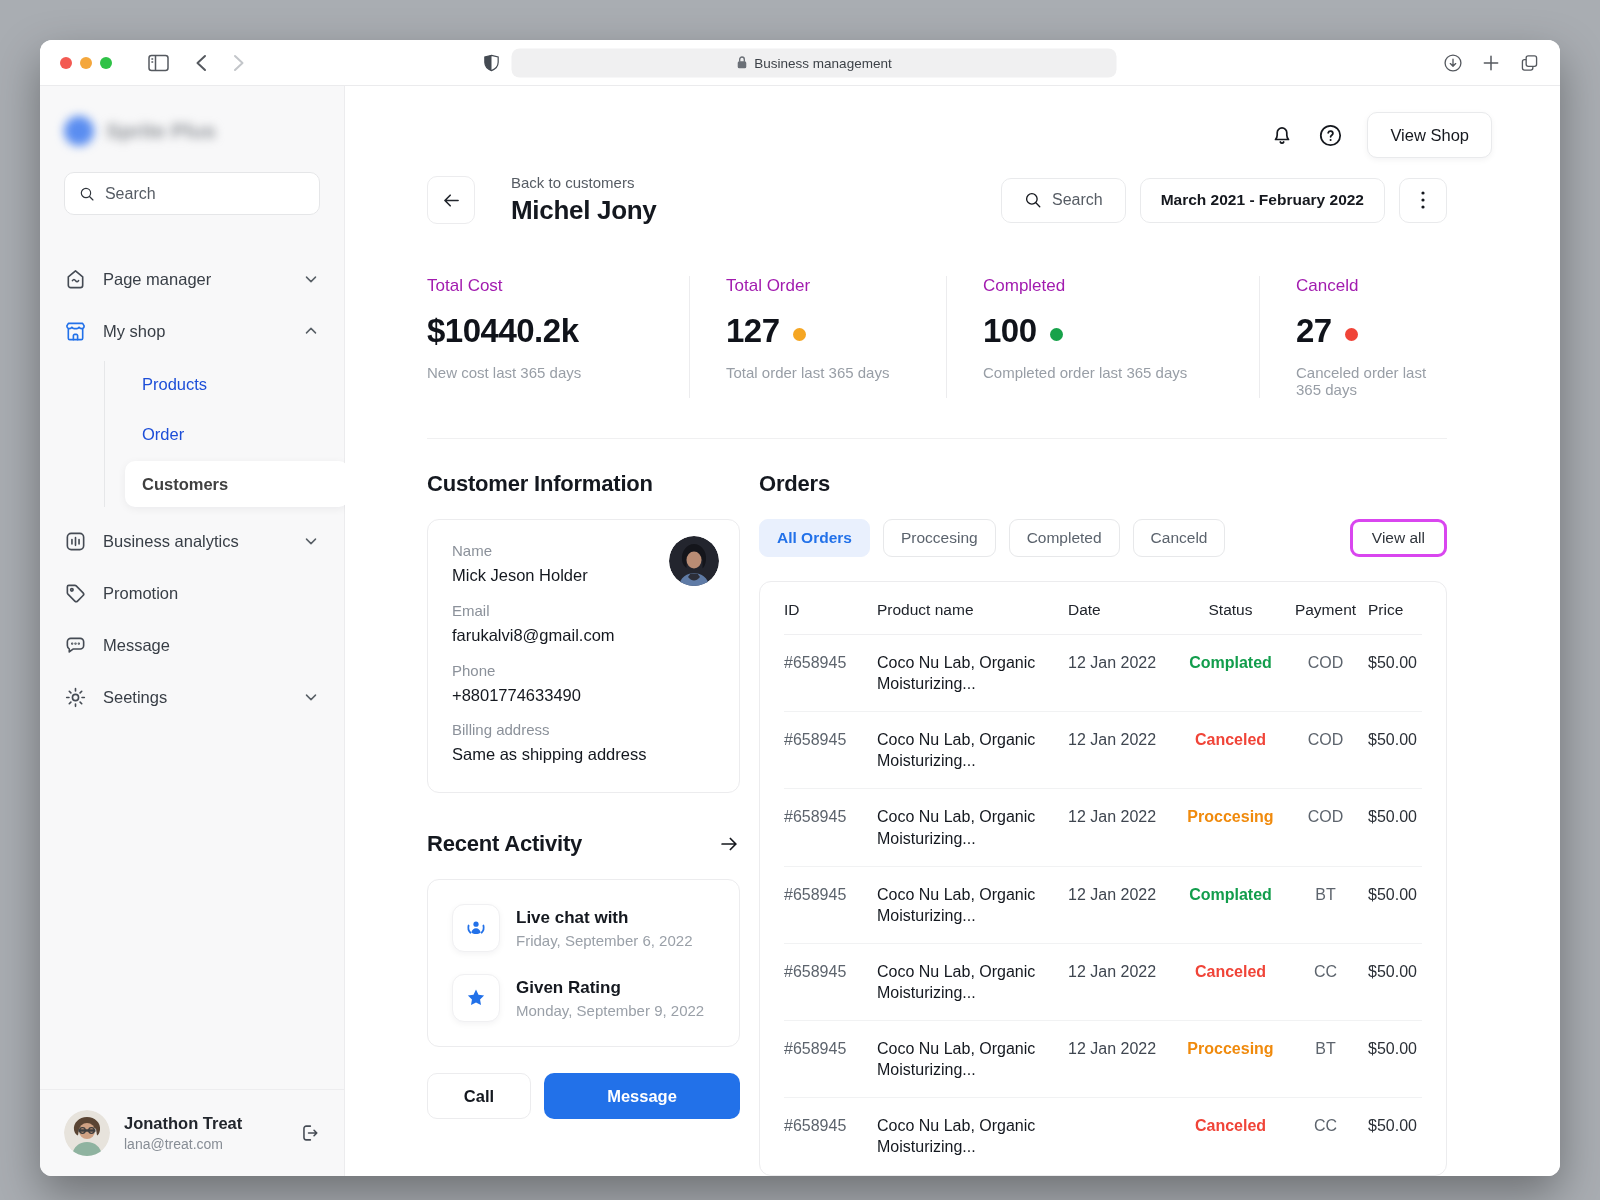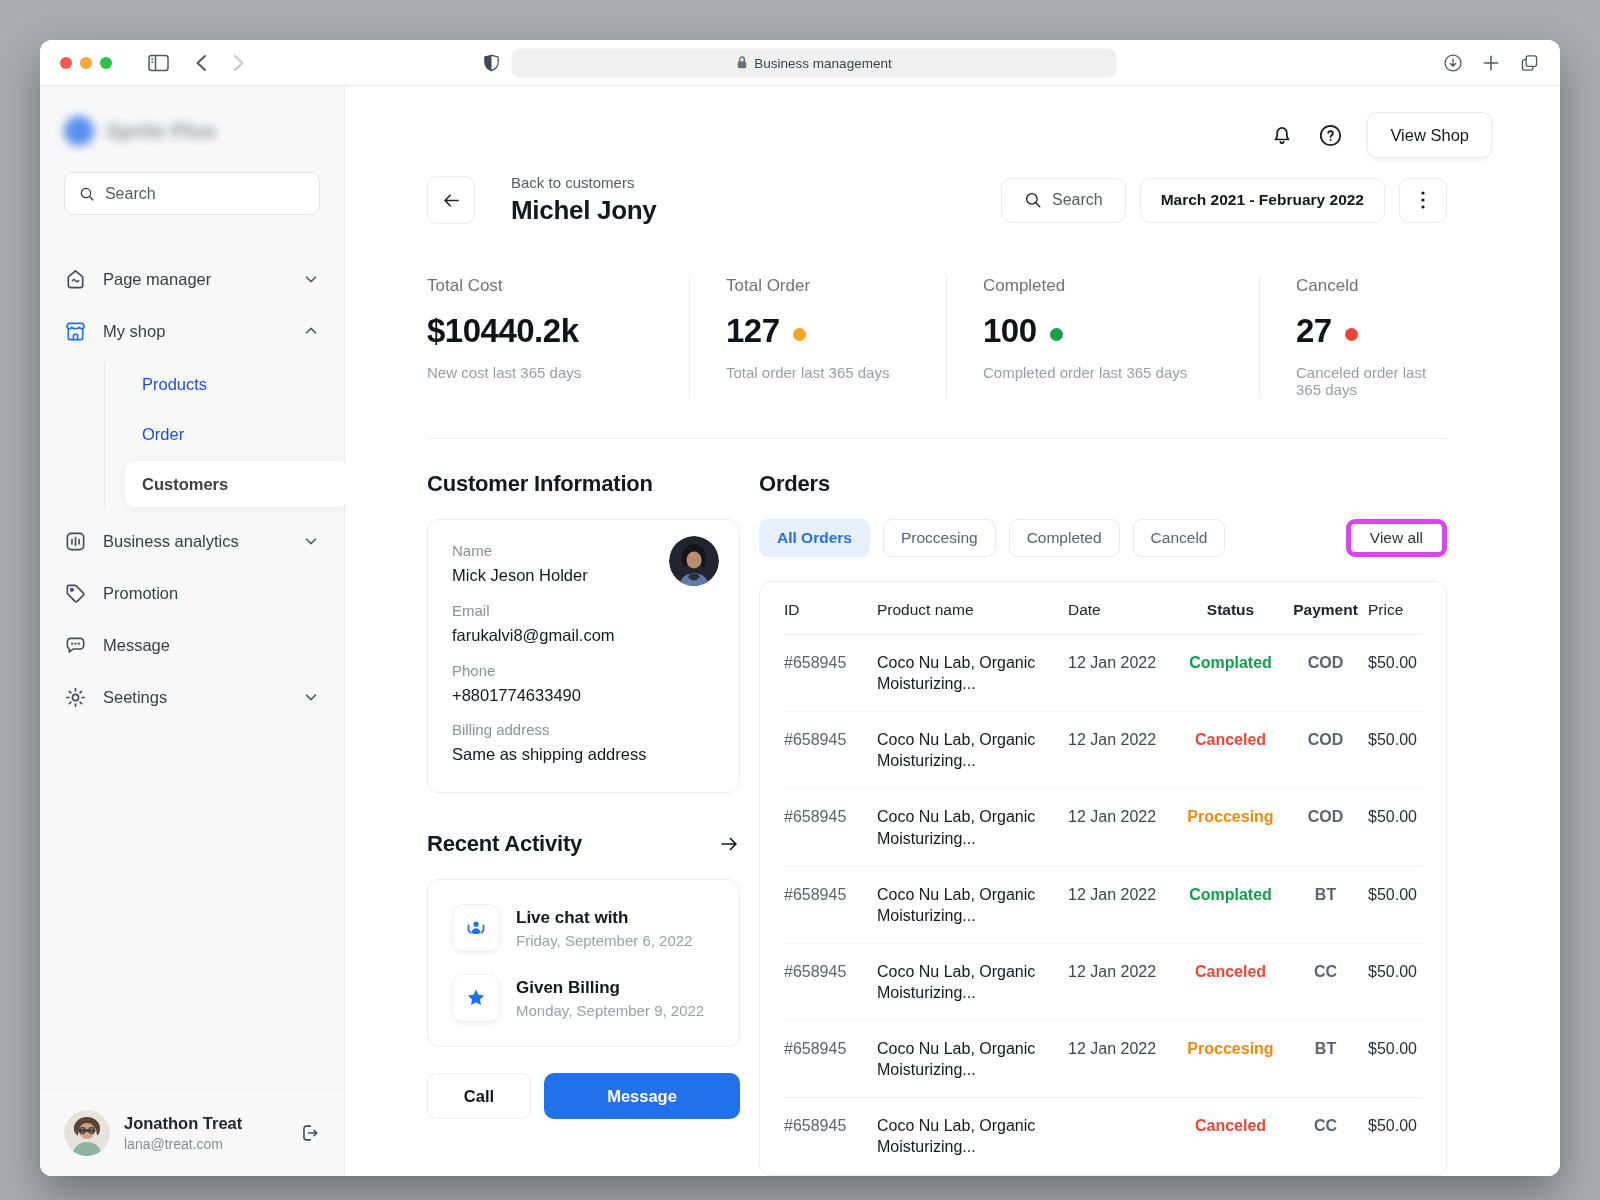--- a/index.html
+++ b/index.html
@@ -82,21 +82,21 @@
                 display:flex; align-items:center; gap:10px; font-size:16px; color:#565c64; }
   .date-chip { height:45px; padding:0 20px; background:#fff; border:1px solid #e9eaec; border-radius:10px;
                display:flex; align-items:center; font-size:15.5px; font-weight:600; color:#15181e; }
   .kebab-btn { width:48px; height:45px; background:#fff; border:1px solid #e9eaec; border-radius:10px;
                display:flex; align-items:center; justify-content:center; color:#15181e; }
 
   
   .stats { display:grid; grid-template-columns:262px 257px 313px 1fr; margin-top:50px; }
   .stat { padding-right:10px; }
   .stat + .stat { border-left:1px solid #ececee; padding-left:36px; }
-  .stat-title { font-size:17px; color:#737373; }
+  .stat-title { font-size:17px; color:#a21caf; }
   .stat-value-row { display:flex; align-items:center; margin-top:16px; }
   .stat-value { font-size:33px; font-weight:700; color:#10131a; letter-spacing:-.5px; }
   .dot { width:13px; height:13px; border-radius:50%; display:inline-block; margin-left:13px; margin-top:6px; } .dot-orange{ background:#f5a623; } .dot-green{ background:#17a24a; } .dot-red{ background:#f04438; }
   .stat-caption { font-size:15px; color:#989ea6; margin-top:14px; }
   .hr { height:1px; background:#f0f0f1; margin-top:40px; }
 
   
   .cols { display:flex; gap:19px; margin-top:32px; align-items:flex-start; }
   .col-left { width:313px; flex:0 0 313px; }
   .col-right { flex:1; min-width:0; }
@@ -124,29 +124,29 @@
   .call-btn { width:104px; height:46px; background:#fff; border:1px solid #ececee; border-radius:10px;
               font-size:16.5px; font-weight:600; color:#14181f; }
   .msg-btn { flex:1; height:46px; background:#2271e9; border:none; border-radius:10px;
              font-size:16.5px; font-weight:600; color:#fff; }
 
   
   .tabs-row { display:flex; align-items:center; gap:13px; margin-top:22px; }
   .tab { height:38px; padding:0 17px; border-radius:9px; font-size:15.5px; display:flex; align-items:center;
          background:#fff; border:1px solid #e7e8ea; color:#5b636d; }
   .tab.active { background:#e9f0fd; border-color:#e9f0fd; color:#2271e9; font-weight:600; }
-  .view-all { margin-left:auto; height:38px; padding:0 19px; background:#fff; border:5px solid #d946ef;
+  .view-all { margin-left:auto; height:38px; padding:0 19px; background:#fff; border:3px solid #d946ef;
               border-radius:9px; font-size:15.5px; color:#30353c; }
   .orders-card { margin-top:24px; padding:0 24px; }
   .t-grid { display:grid; grid-template-columns:93px 191px 110px 105px 85px 1fr; align-items:start; }
   .t-head { padding:19px 0 15px; border-bottom:1px solid #efeff1; }
   .t-head > div { font-size:15.5px; color:#20242b; }
   .t-row { padding:17px 0; border-bottom:1px solid #f1f2f3; }
   .t-row:last-child { border-bottom:none; }
-  .c-center { text-align:center;font-weight:bold; }
+  .c-center { text-align:center; }
   .cell { font-size:16px; line-height:1.32; }
   .c-id { color:#5d646d; }
   .c-product { color:#14181f; padding-right:14px; }
   .c-date { color:#3f4650; }
   .c-status { font-weight:600; }
   .st-green{ color:#129d4c; } .st-red{ color:#f04438; } .st-orange{ color:#f08a0c; }
   .c-pay { color:#5d646d; }
   .c-price { color:#2b3037; }
 </style>
 </head>
@@ -510,21 +510,21 @@
                   <div class="ra-date">Friday, September 6, 2022</div>
                 </div>
               </div>
               <div class="ra-item">
                 <span class="ra-ic">
                   <svg width="24" height="24" viewBox="0 0 24 24" fill="#2271e9">
                     <path d="M12 3.6 14.5 8.7l5.6.82-4.05 3.95.96 5.6L12 16.4l-5 2.67.96-5.6L3.9 9.52l5.6-.82L12 3.6Z"></path>
                   </svg>
                 </span>
                 <div>
-                  <div class="ra-title">Given Billing</div>
+                  <div class="ra-title">Given Rating</div>
                   <div class="ra-date">Monday, September 9, 2022</div>
                 </div>
               </div>
             </div>
 
             <div class="action-row">
               <button class="btn call-btn">
                 <span>Call</span>
               </button>
               <button class="btn msg-btn">

